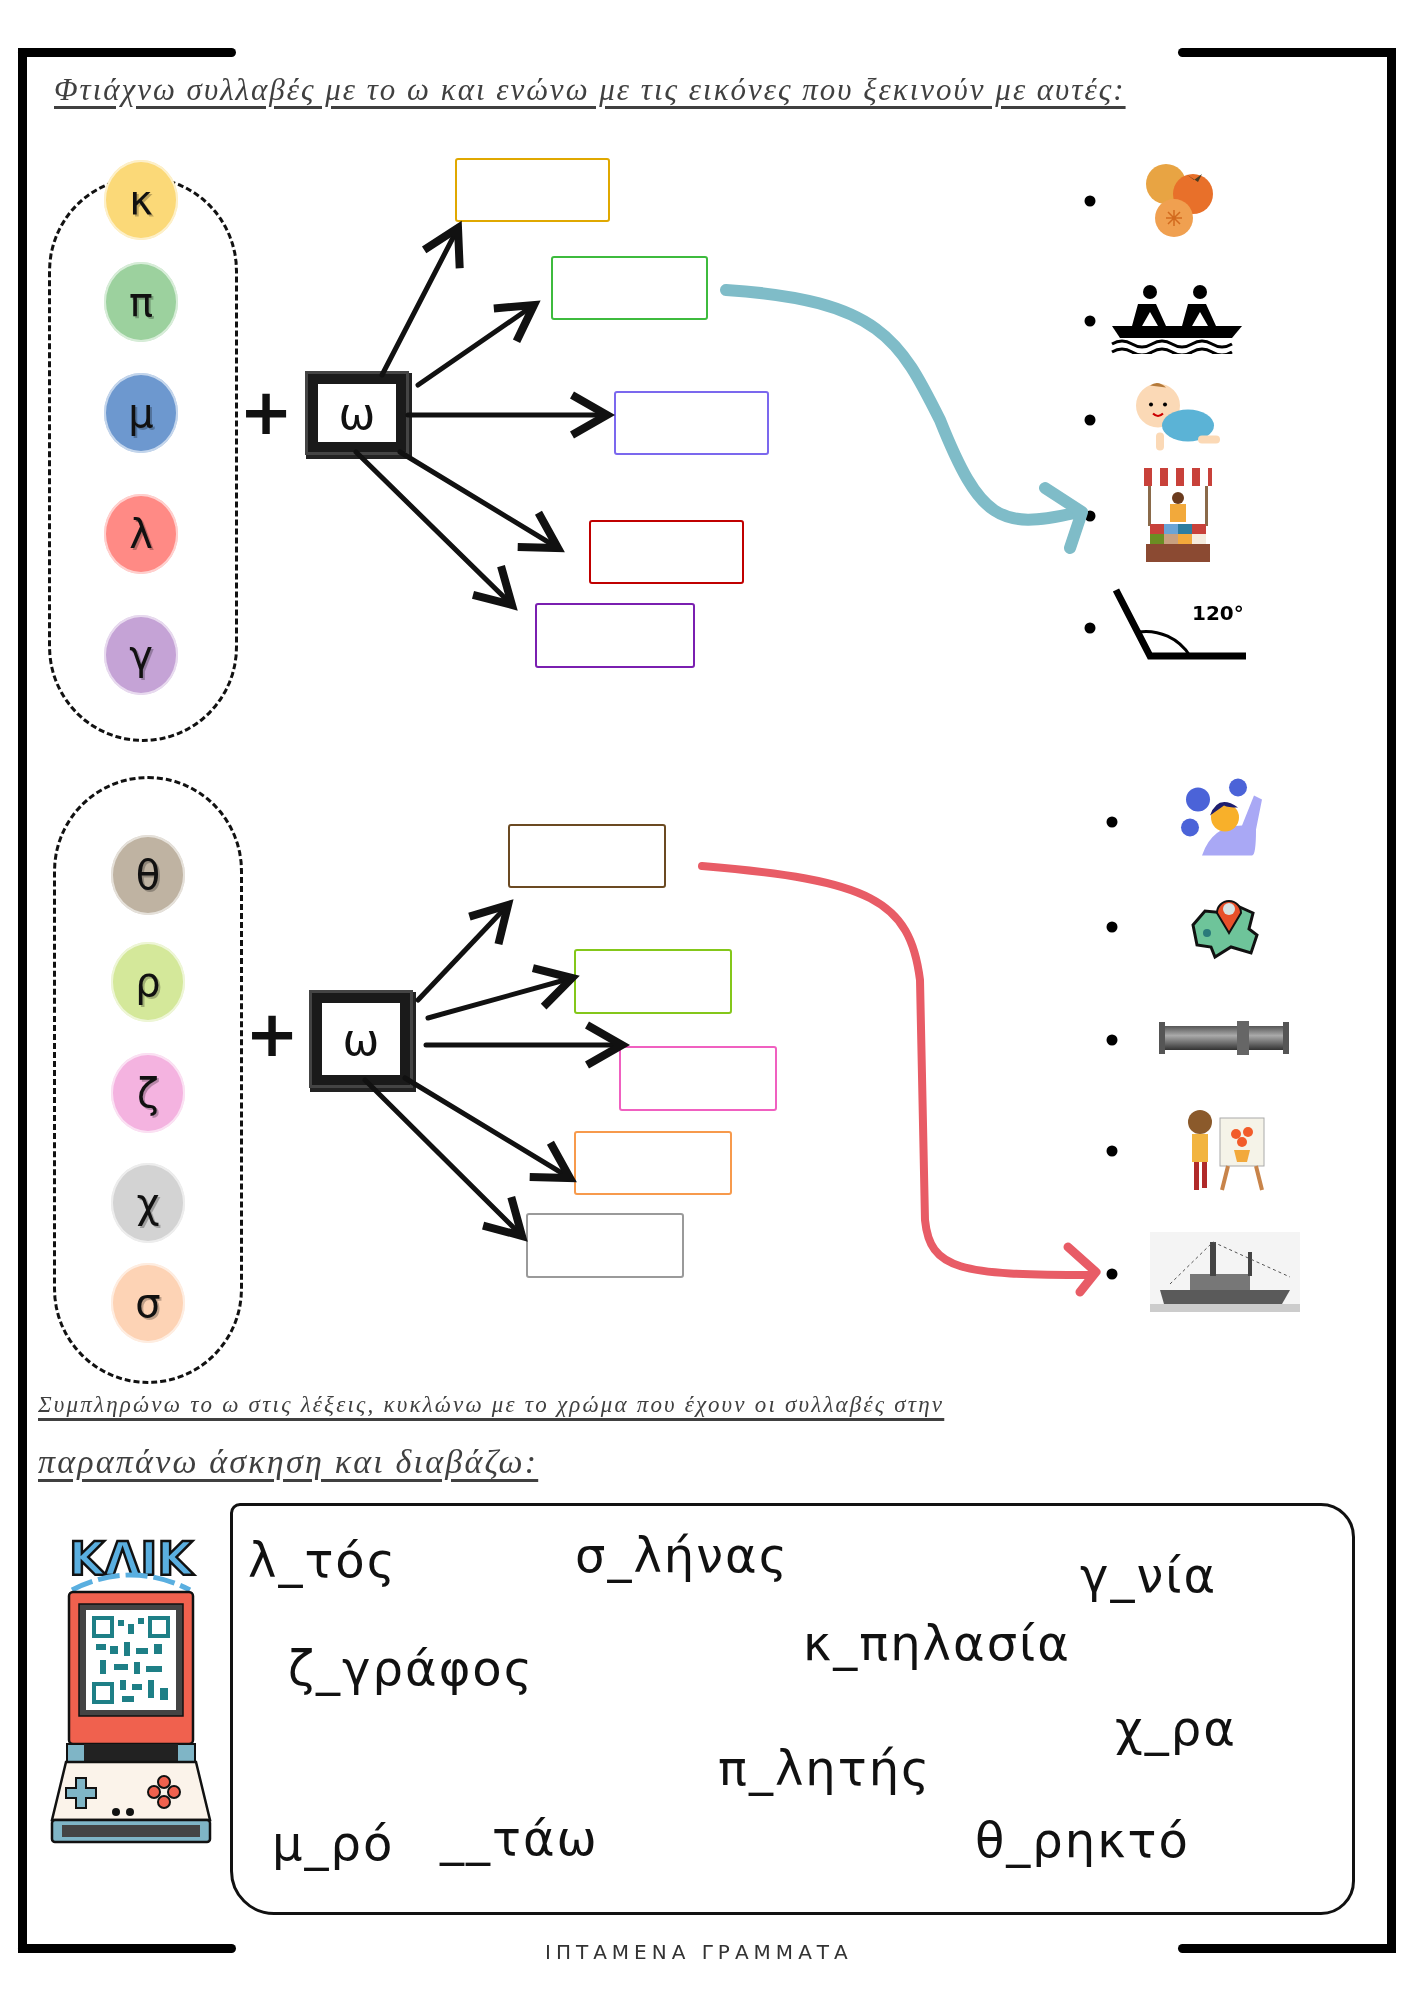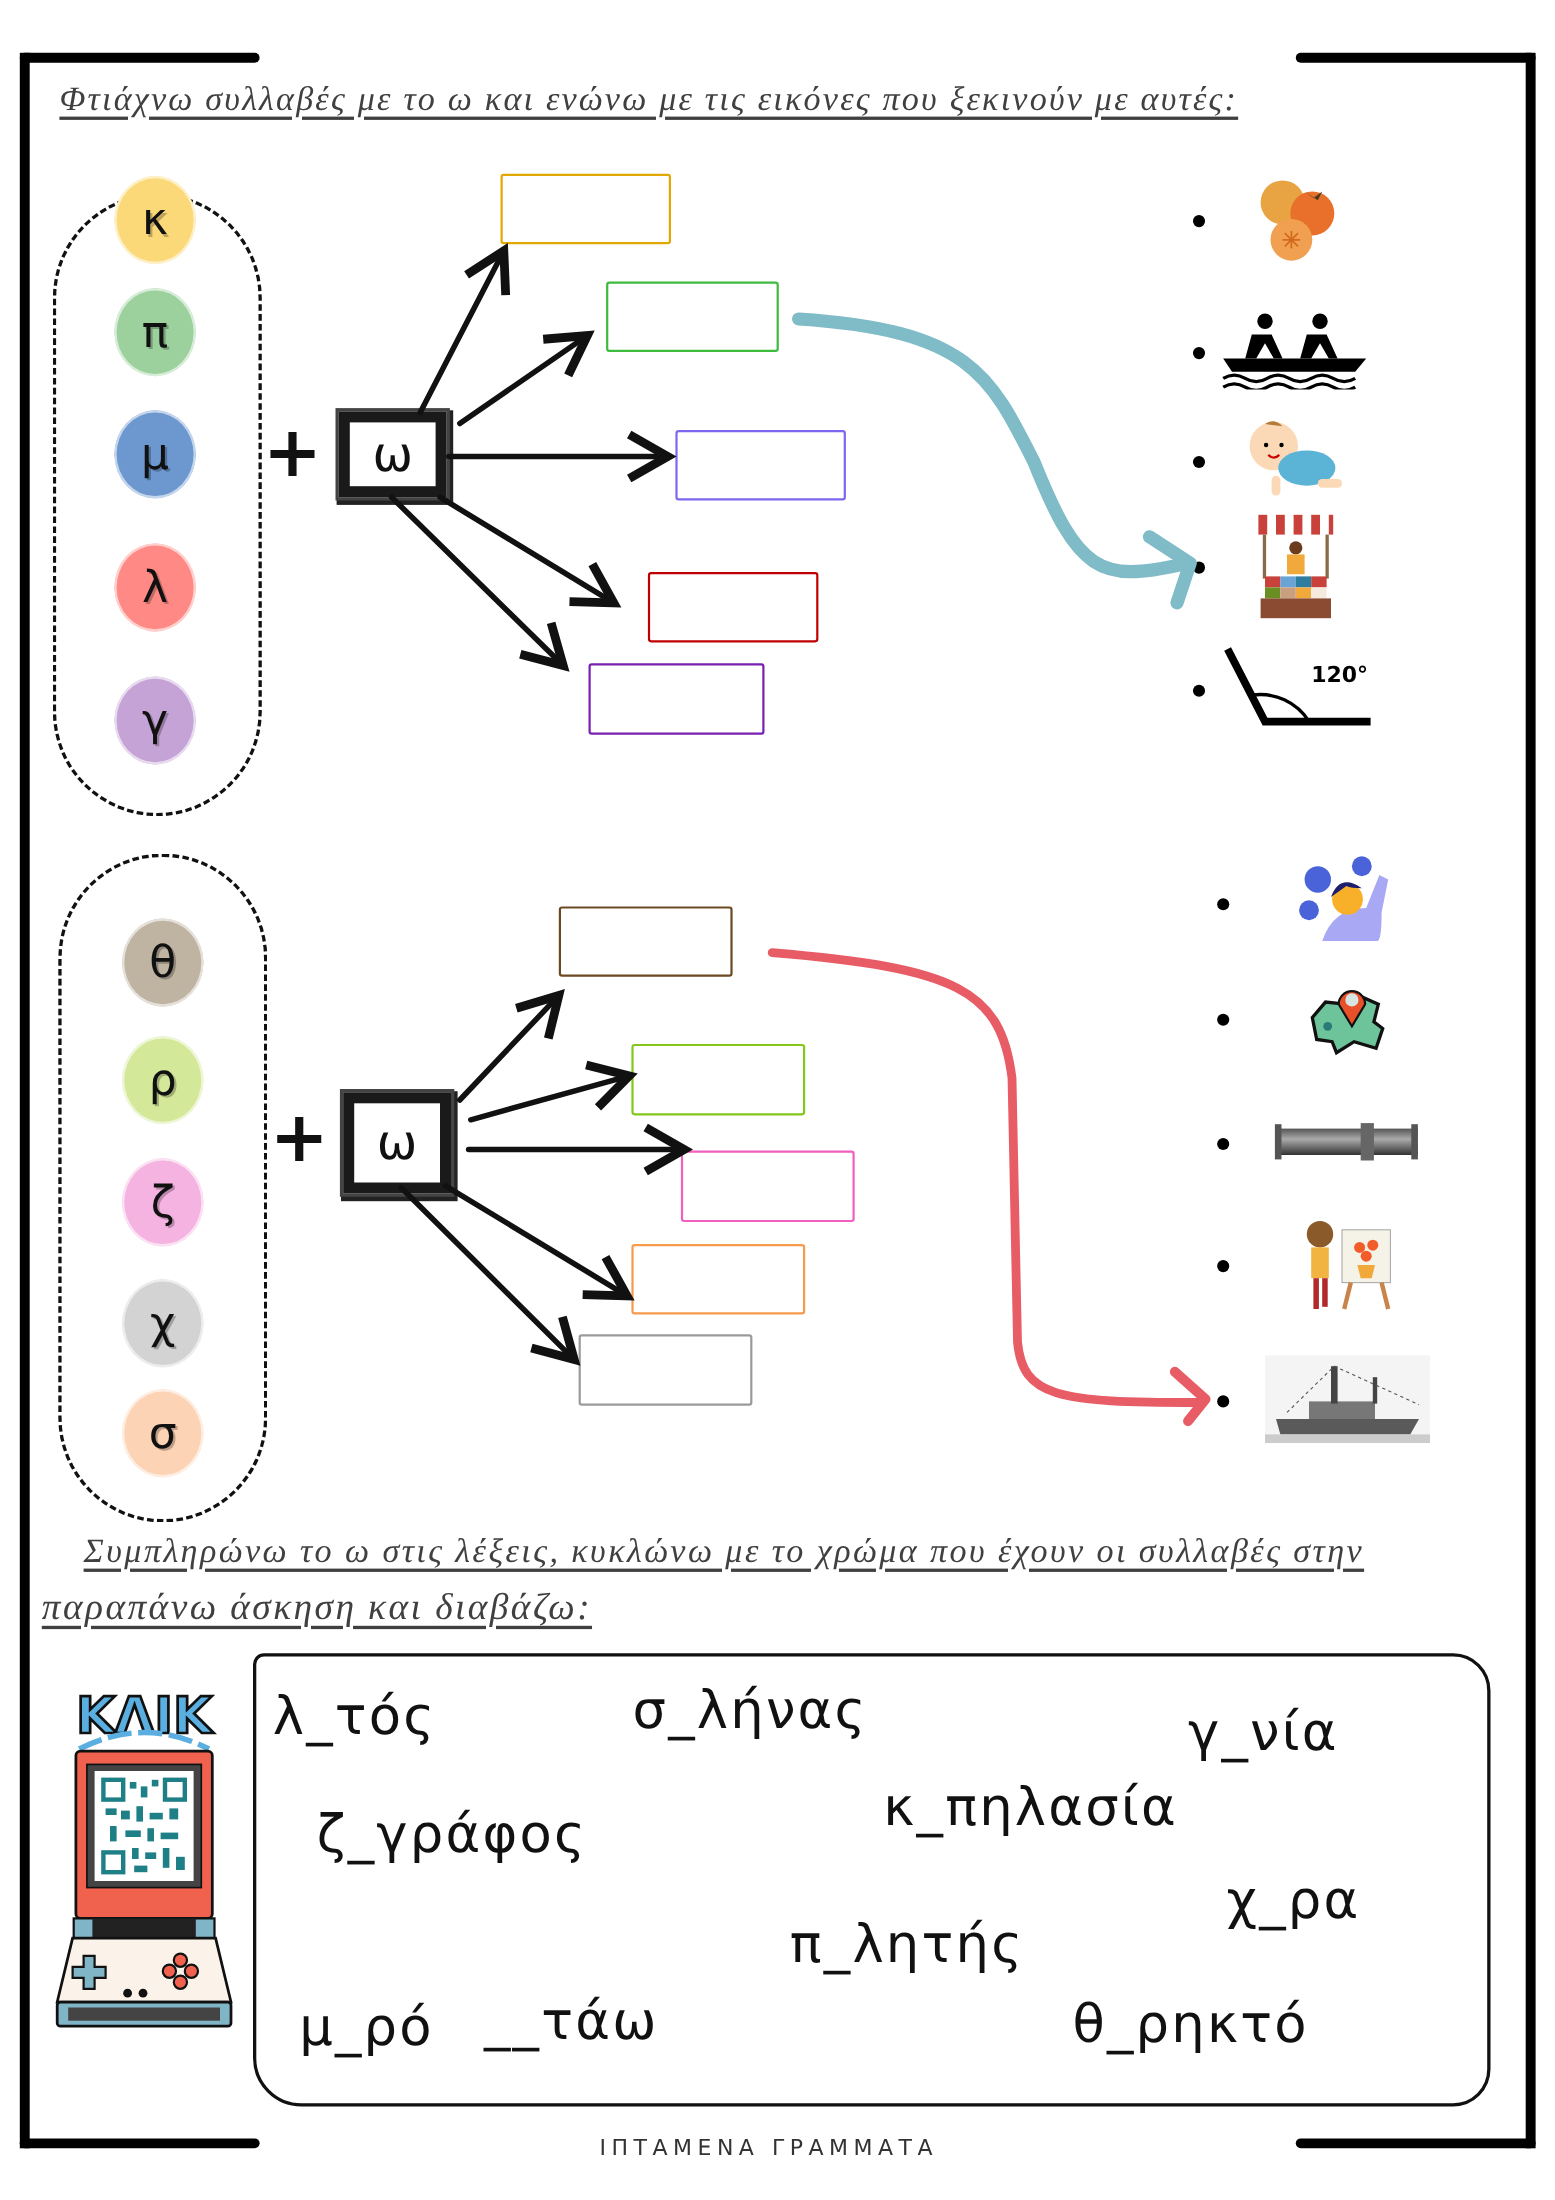--- a/index.html
+++ b/index.html
@@ -230,21 +230,21 @@
     <path d="M426,1045 L622,1045"></path>
     <path d="M405,1078 L570,1178"></path>
     <path d="M365,1080 L522,1236"></path>
   </g>
   <path id="conn1" d="M726,290 C880,300 900,340 940,420 C980,520 1000,530 1075,513" fill="none" stroke-width="12" stroke-linecap="round" stroke="#7FBCC8"></path>
   <path id="conn1h" d="M1045,488 L1082,512 L1070,548" fill="none" stroke-width="12" stroke-linecap="round" stroke-linejoin="round" stroke="#7FBCC8"></path>
   <path id="conn2" d="M702,866 C870,880 910,900 920,980 L925,1220 C930,1270 960,1275 1090,1275" fill="none" stroke-width="8" stroke-linecap="round" stroke="#E85C66"></path>
   <path id="conn2h" d="M1068,1247 L1096,1272 L1080,1292" fill="none" stroke-width="9" stroke-linecap="round" stroke-linejoin="round" stroke="#E85C66"></path>
 </svg>
 
-<div class="heading" style="left:38px;top:1392px;font-size:31px;letter-spacing:2.2px;margin-left:38px;">Συμπληρώνω το ω στις λέξεις, κυκλώνω με το χρώμα που έχουν οι συλλαβές στην</div>
+<div class="heading" style="left:38px;top:1392px;font-size:23px;letter-spacing:2.2px;">Συμπληρώνω το ω στις λέξεις, κυκλώνω με το χρώμα που έχουν οι συλλαβές στην</div>
 <div class="heading" style="left:38px;top:1443px;font-size:34px;letter-spacing:2.2px;">παραπάνω άσκηση και διαβάζω:</div>
 
 <div class="abs" style="left:44px;top:1520px;width:175px;height:325px;">
   <svg width="175" height="325" viewBox="0 0 175 325">
     <g>
       <text x="87" y="55" text-anchor="middle" font-family="DejaVu Sans, sans-serif" font-weight="bold" font-size="46" fill="#5AAFE0" stroke="#111" stroke-width="2.5">ΚΛΙΚ</text>
       <path d="M28,70 Q87,40 146,70" fill="none" stroke="#5AAFE0" stroke-width="5" stroke-dasharray="22,6"></path>
     </g>
     <rect x="25" y="72" width="124" height="152" rx="4" fill="#F0614E" stroke="#111" stroke-width="2.5"></rect>
     <rect x="35" y="84" width="104" height="112" fill="#444" stroke="#111" stroke-width="1.5"></rect>

